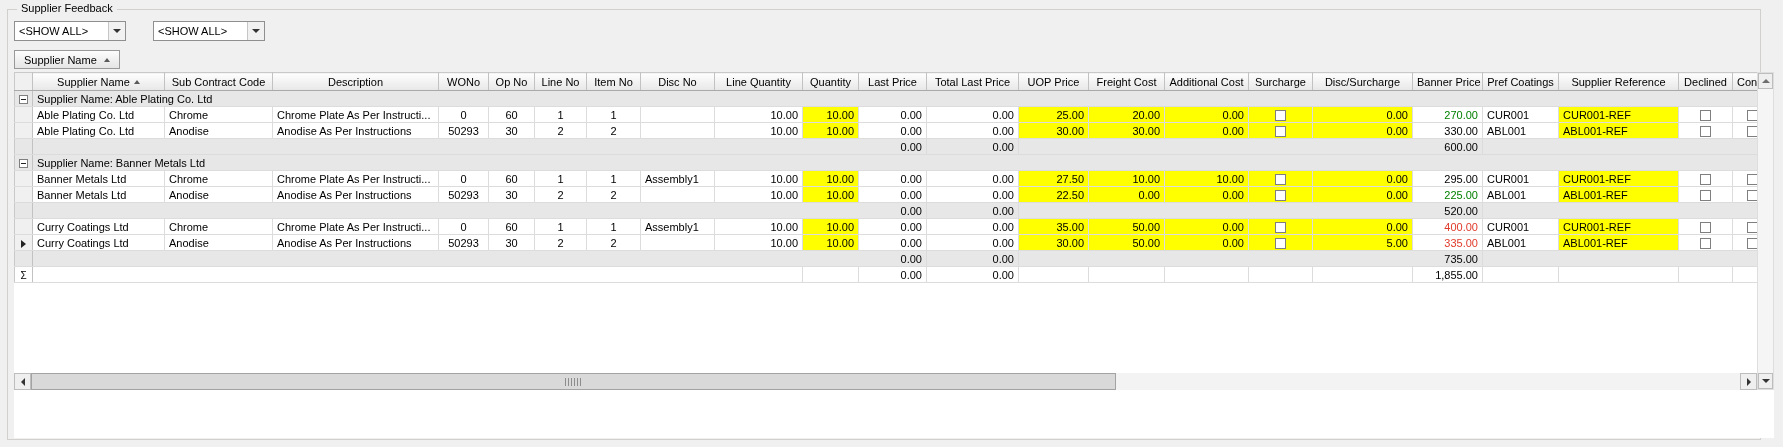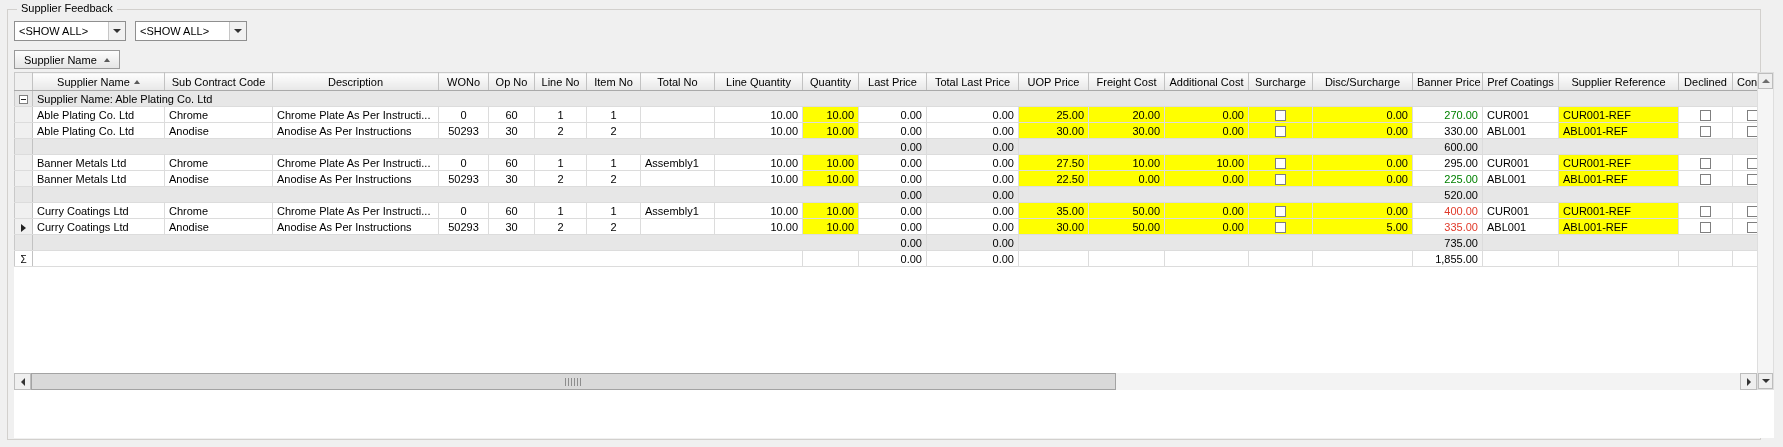--- a/index.html
+++ b/index.html
@@ -3,21 +3,21 @@
 <meta charset="utf-8">
 <style>
   * { margin:0; padding:0; box-sizing:border-box; }
   body { font-family:"Liberation Sans", sans-serif; font-size:11px; color:#000; background:#f0f0f0; }
   .screen { position:relative; width:1783px; height:447px; background:#f0f0f0; overflow:hidden; }
 
   .groupbox { position:absolute; left:7px; top:9px; width:1754px; height:431px;
               border:1px solid #d2d0cd; background:#f0f0f0; }
   .legend { position:absolute; left:9px; top:-8px; padding:0 4px; background:#f0f0f0; white-space:nowrap; }
 
-  .filters { position:absolute; left:6px; top:11px; display:flex; gap:9px; }
+  .filters { position:absolute; left:6px; top:11px; display:flex; gap:27px; }
   .combo { position:relative; width:112px; height:20px; background:#fff; border:1px solid #8f8f8f;
            display:flex; align-items:center; }
   .combo-text { flex:1; padding:0 4px; white-space:nowrap; overflow:hidden; }
   .combo-btn { width:17px; height:100%; background:#f1f1f1; border-left:1px solid #c6c6c6;
                display:flex; align-items:center; justify-content:center; }
   .tri-down { width:0; height:0; border-left:4px solid transparent; border-right:4px solid transparent;
               border-top:4px solid #333; }
   .tri-up   { width:0; height:0; border-left:4px solid transparent; border-right:4px solid transparent;
               border-bottom:4px solid #6e6e6e; }
   .tri-left { width:0; height:0; border-top:4px solid transparent; border-bottom:4px solid transparent;
@@ -138,21 +138,21 @@
             <th><span class="th-wrap">
                     <span>Supplier Name</span>
                     <span class="sortup"></span>
                   </span></th>
             <th>Sub Contract Code</th>
             <th>Description</th>
             <th>WONo</th>
             <th>Op No</th>
             <th>Line No</th>
             <th>Item No</th>
-            <th>Total No</th>
+            <th>Disc No</th>
             <th>Line Quantity</th>
             <th>Quantity</th>
             <th>Last Price</th>
             <th>Total Last Price</th>
             <th>UOP Price</th>
             <th>Freight Cost</th>
             <th>Additional Cost</th>
             <th>Surcharge</th>
             <th>Disc/Surcharge</th>
             <th>Banner Price</th>
@@ -220,20 +220,24 @@
             <td class="rowhead"></td>
             <td class="sp" colspan="9"></td>
             <td class="sp"></td>
             <td class="num">0.00</td>
             <td class="num">0.00</td>
             <td class="sp" colspan="5"></td>
             <td class="num">600.00</td>
             <td class="sp" colspan="4"></td>
           </tr>
 
+          <tr class="group-row">
+            <td class="rowhead"><span class="minus-box"></span></td>
+            <td class="group-label txt" colspan="22">Supplier Name:  Banner Metals Ltd</td>
+          </tr>
           <tr class="data-row">
             <td class="rowhead"></td>
             <td class="txt">Banner Metals Ltd</td>
             <td class="txt">Chrome</td>
             <td class="txt">Chrome Plate As Per Instructi...</td>
             <td class="ctr">0</td>
             <td class="ctr">60</td>
             <td class="ctr">1</td>
             <td class="ctr">1</td>
             <td class="txt">Assembly1</td>

